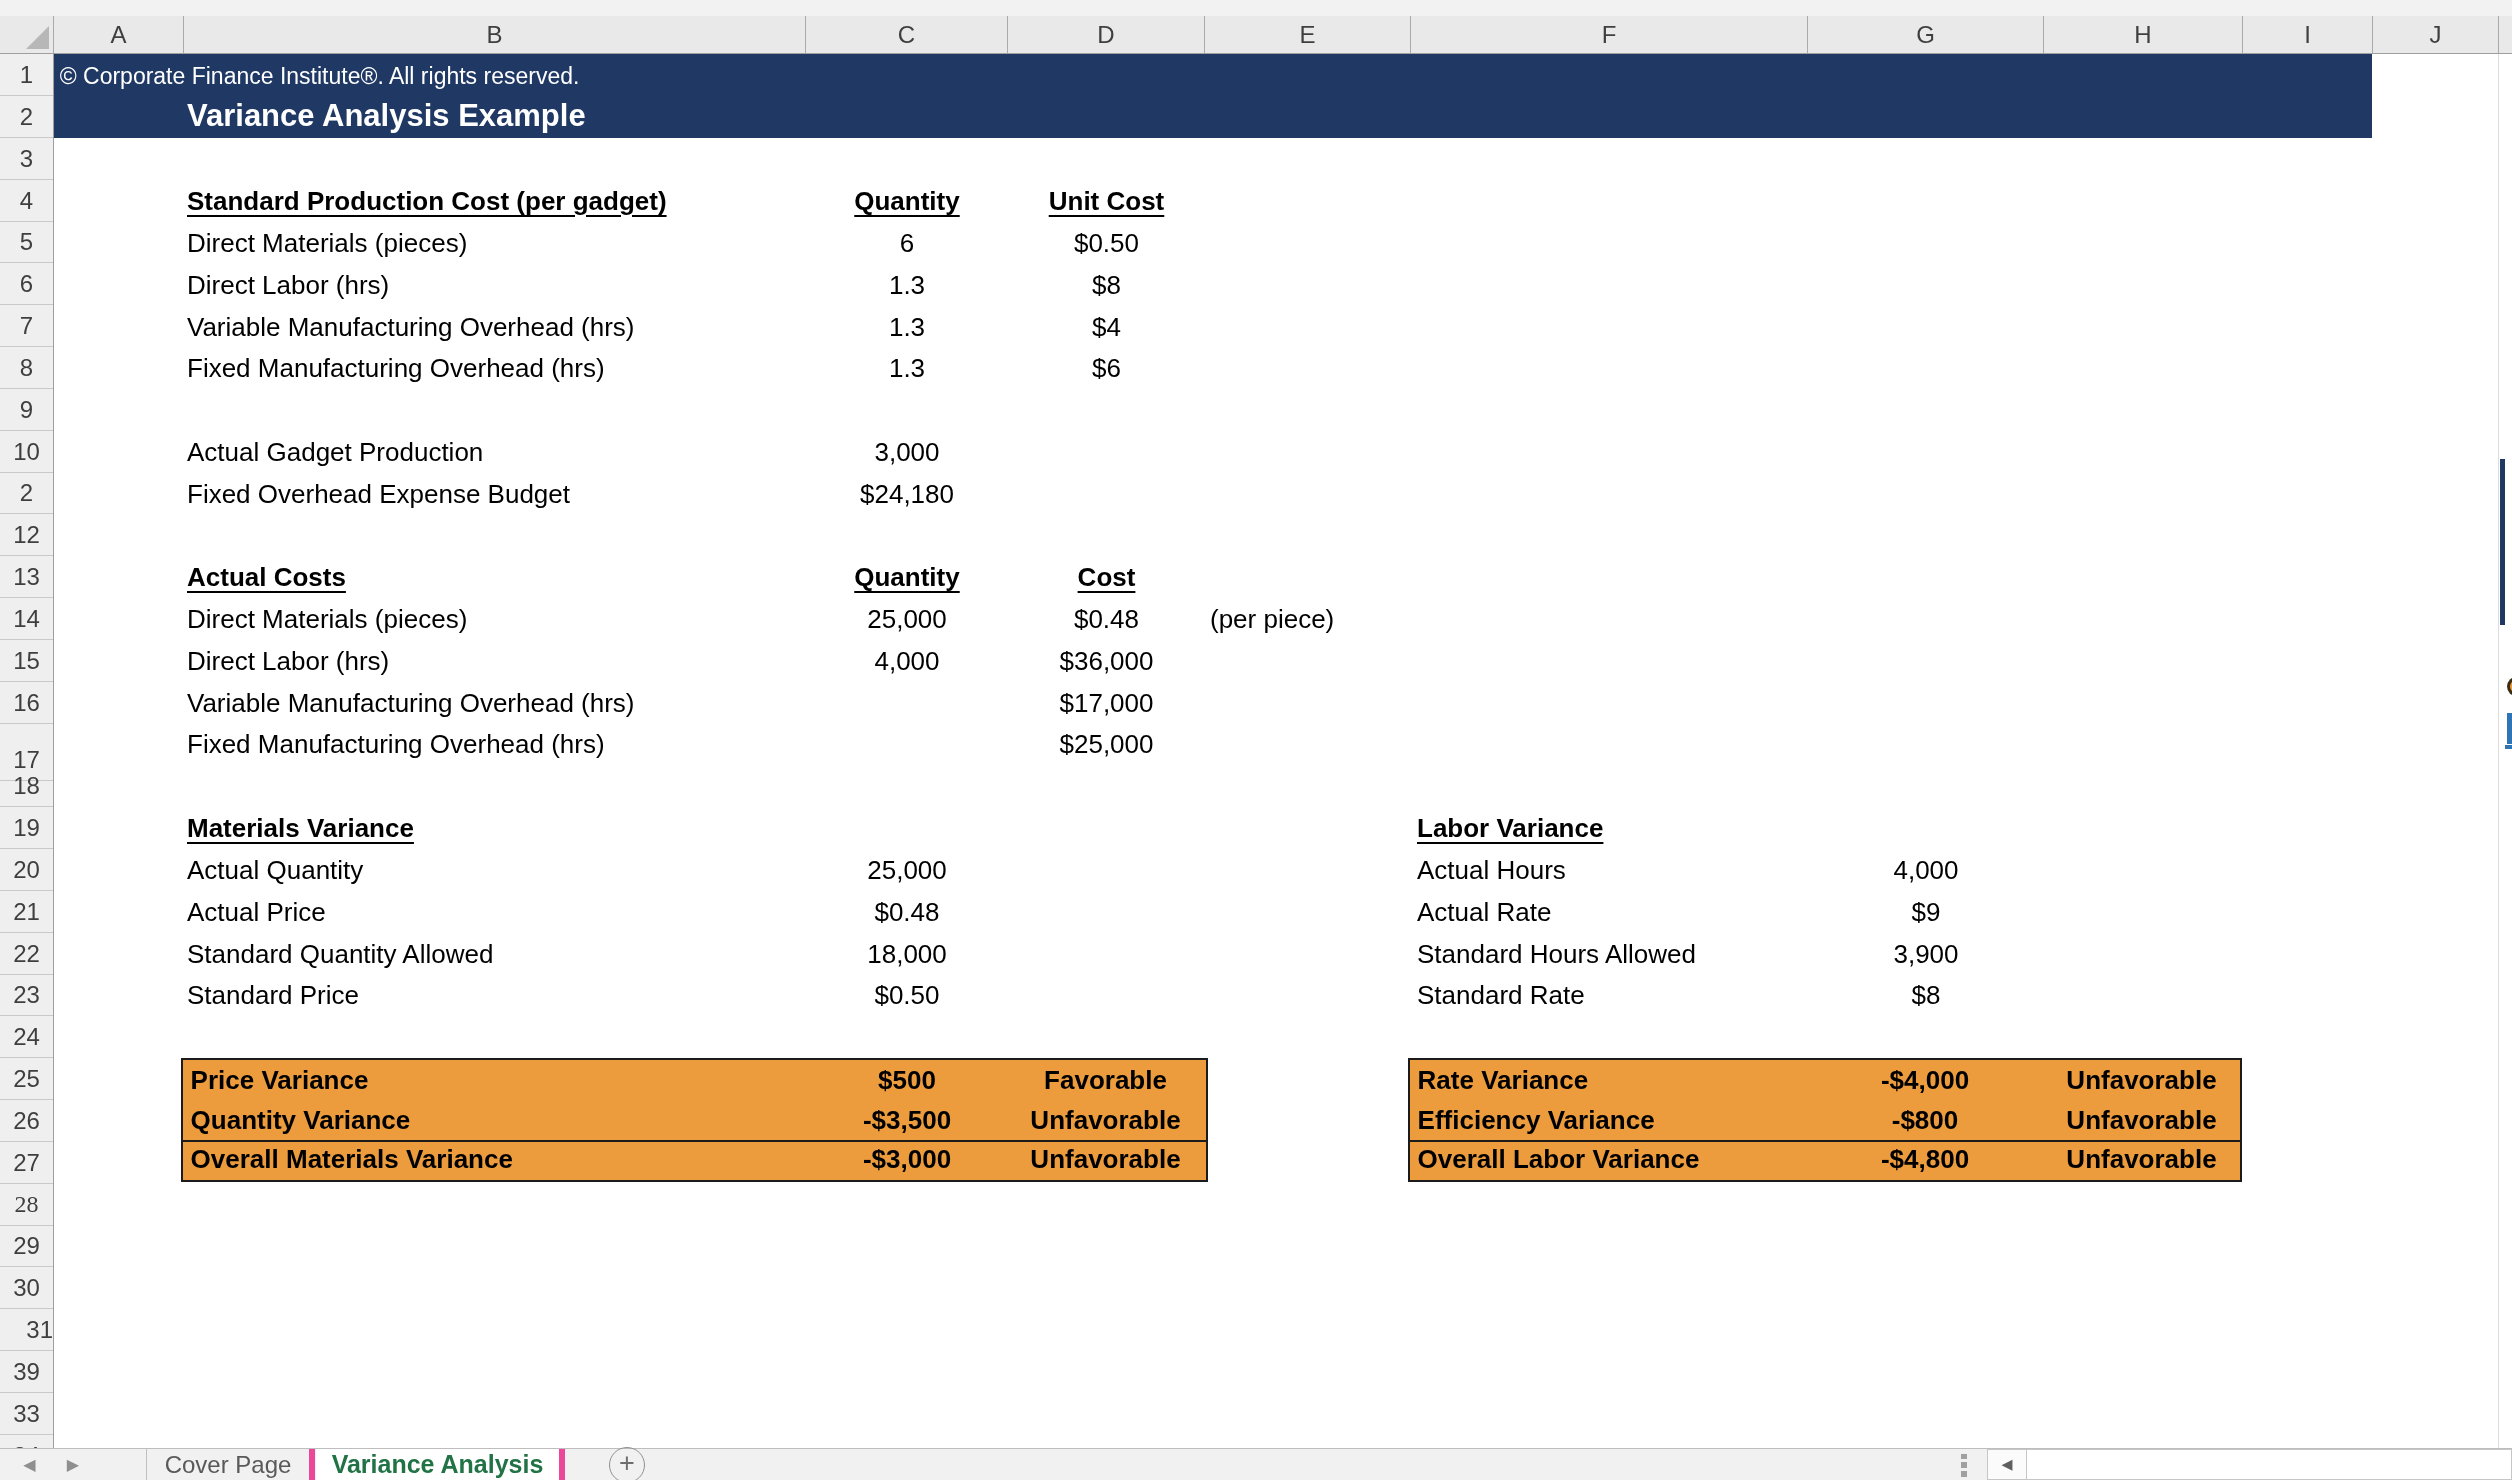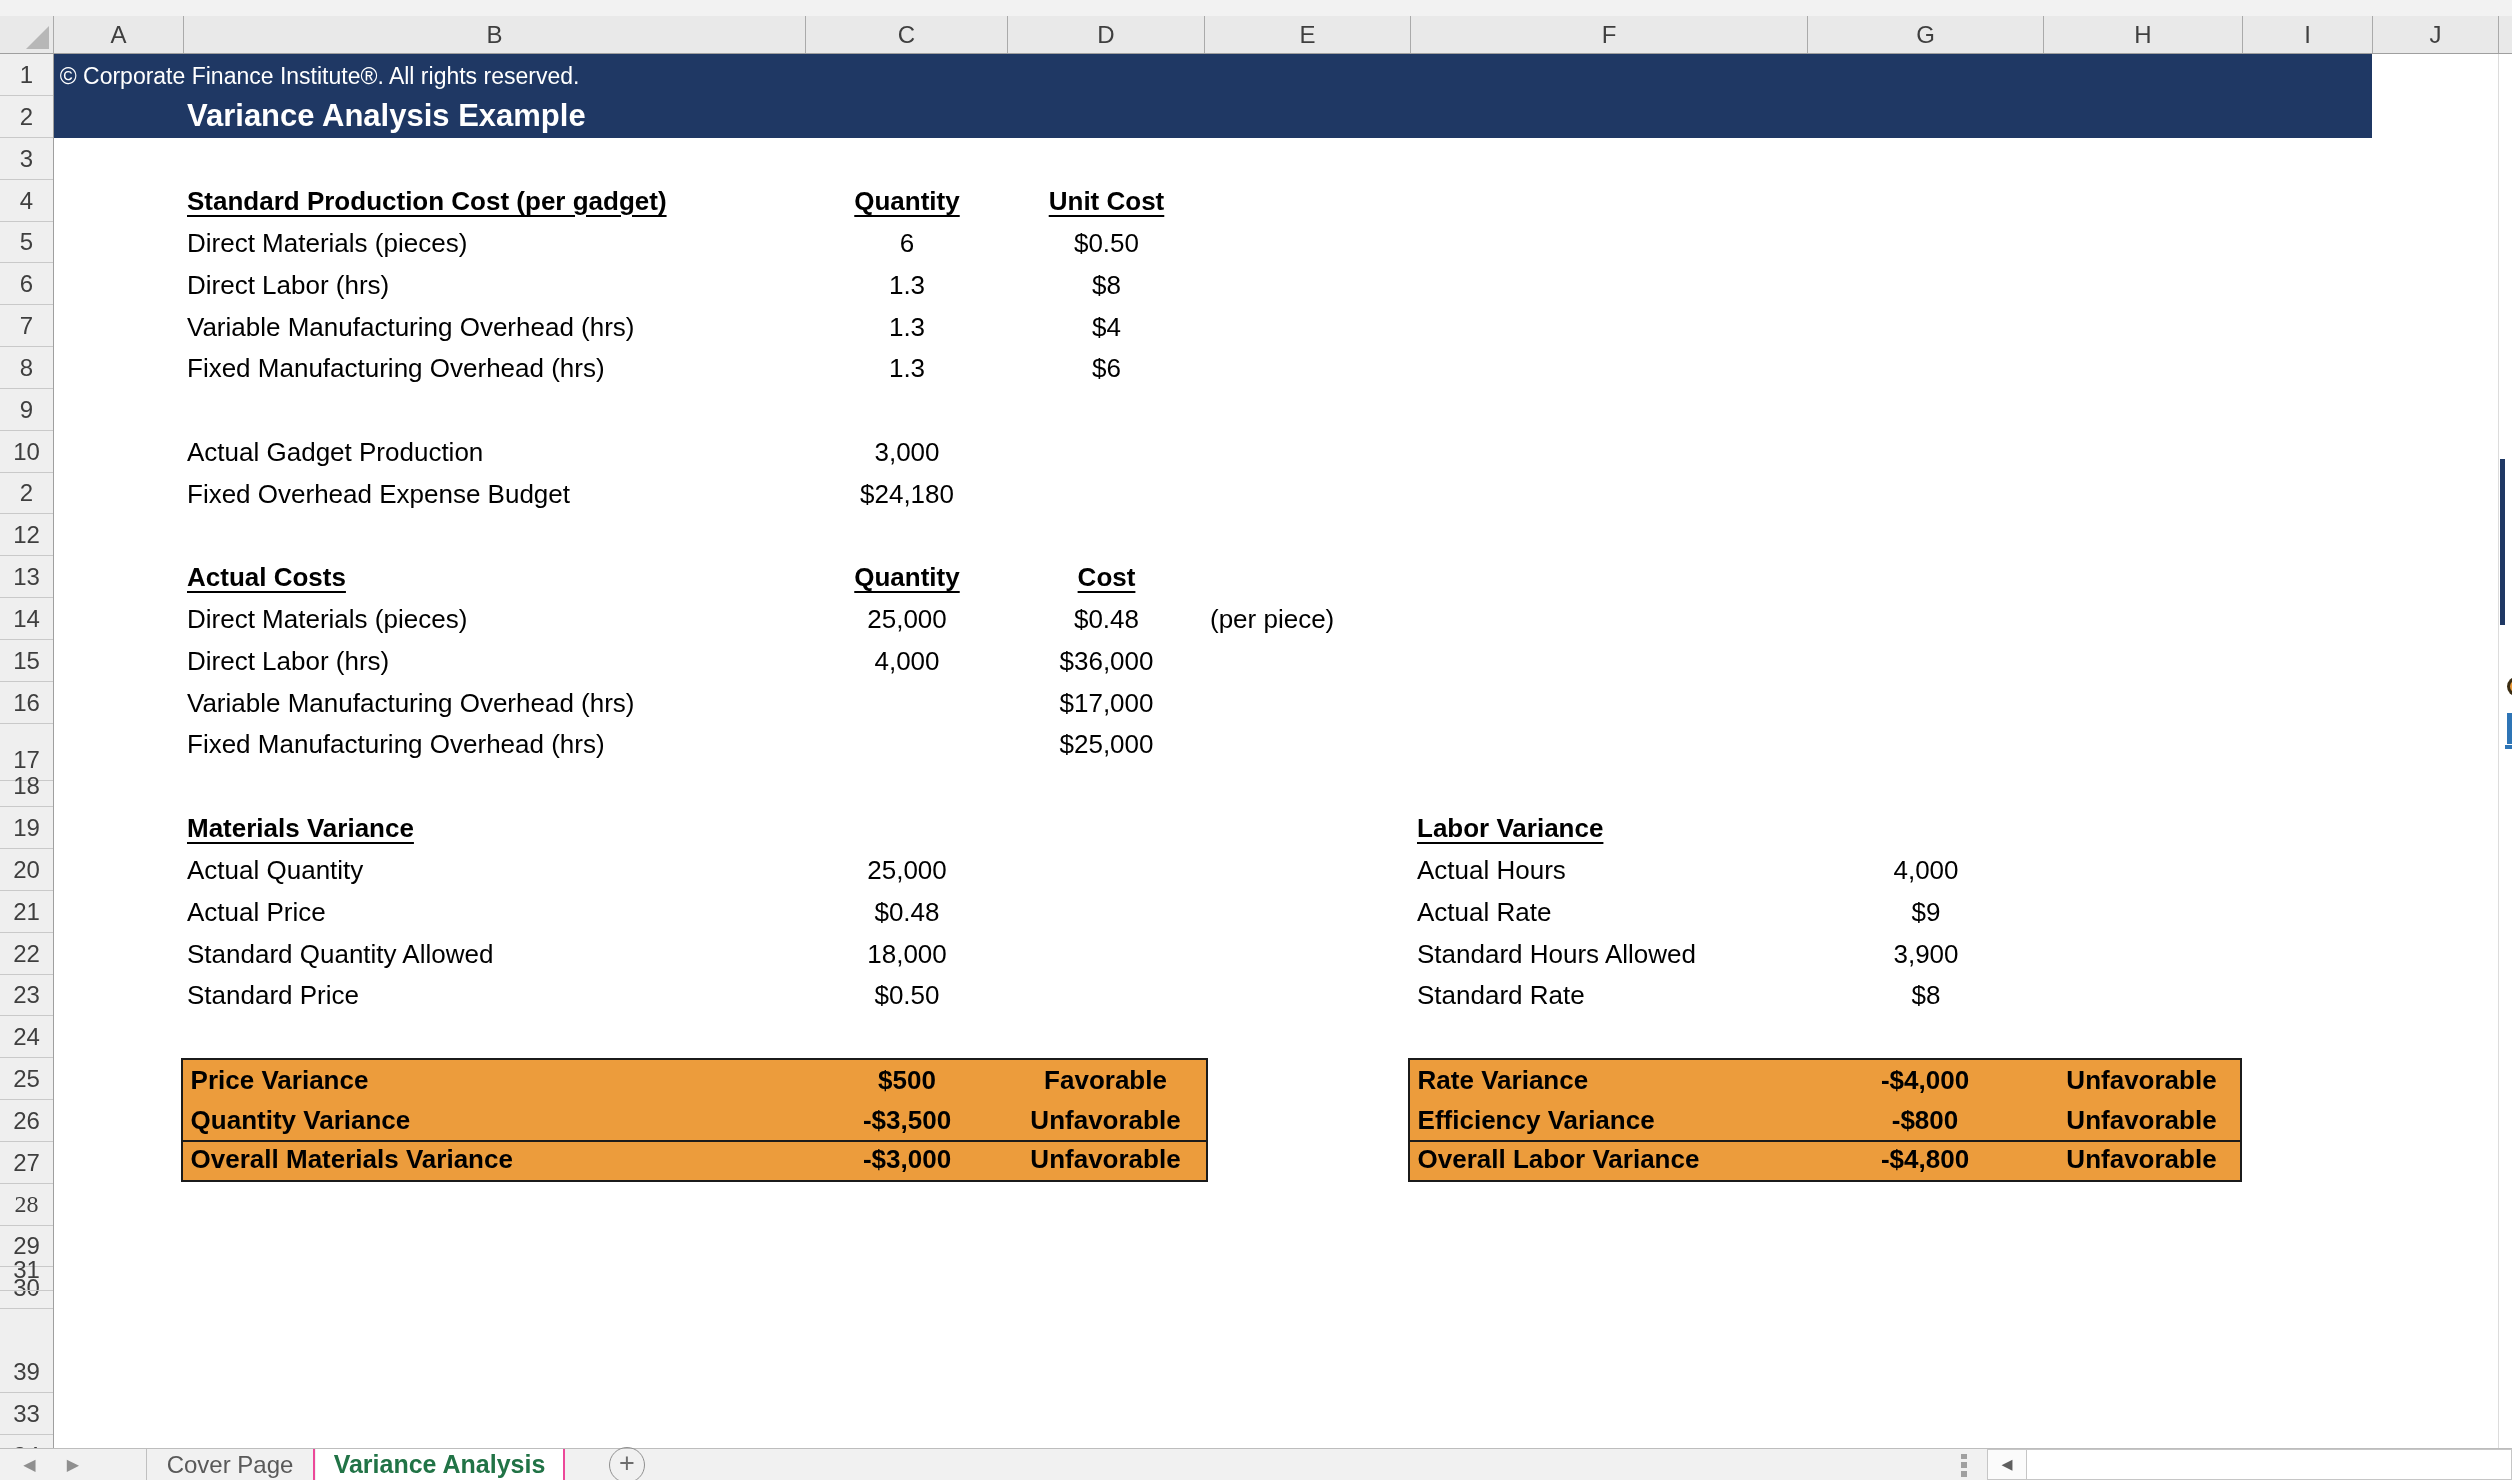--- a/index.html
+++ b/index.html
@@ -60,21 +60,21 @@
                background:#EC9C3C;border:3.8px solid #3a2c12;border-right:none;border-radius:9.5px 0 0 9.5px;}
   .sliver-link{position:absolute;left:2507px;top:713px;width:4.8px;height:31px;background:#2e75b6;}
   .sliver-underline{position:absolute;left:2505px;top:745px;width:7.6px;height:3.8px;background:#2e75b6;}
   
   .tabbar{position:absolute;left:0;top:1448px;width:2512px;height:32px;background:#f1f1f1;
           border-top:1px solid #bdbdbd;box-sizing:border-box;}
   .tabnav{position:absolute;top:0;width:32px;height:31px;text-align:center;line-height:31px;
           font-size:16px;color:#8f8f8f;}
   .tab{position:absolute;top:0;height:31px;box-sizing:border-box;text-align:center;
        font-size:24px;color:#595959;line-height:31px;border-left:1px solid #c0c0c0;
-       border-right:2px solid #ec4899;}
+       border-right:6px solid #ec4899;}
   .tab.active{background:#ffffff;color:#217346;font-weight:bold;font-size:25px;border-left:none;}
   .addsheet{position:absolute;left:609px;top:-1.9px;width:36px;height:36px;box-sizing:border-box;
             border:1.9px solid #909090;border-radius:50%;color:#6d6d6d;font-size:27px;
             line-height:30px;text-align:center;background:transparent;}
   .grip{position:absolute;left:1961px;top:4.8px;width:7.6px;height:23px;}
   .grip span{display:block;width:5.7px;height:5.7px;background:#a0a0a0;margin:0 0 2.9px 0;}
   .hscroll-btn{position:absolute;left:1987px;top:0px;width:40px;height:31px;box-sizing:border-box;
                background:#fbfbfb;border:1px solid #c6c6c6;text-align:center;line-height:29.5px;
                font-size:14.3px;color:#5f5f5f;}
   .hscroll-thumb{position:absolute;left:2026px;top:0px;width:486px;height:31px;box-sizing:border-box;
@@ -130,21 +130,21 @@
       <div class="gutrow" style="top: 837px;">21</div>
       <div class="gutrow" style="top: 879px;">22</div>
       <div class="gutrow" style="top: 920px;">23</div>
       <div class="gutrow" style="top: 962px;">24</div>
       <div class="gutrow" style="top: 1004px;">25</div>
       <div class="gutrow" style="top: 1046px;">26</div>
       <div class="gutrow" style="top: 1088px;">27</div>
       <div class="gutrow" style="top: 1130px; font-family: Liberation Serif, serif;">28</div>
       <div class="gutrow" style="top: 1171px;">29</div>
       <div class="gutrow" style="top: 1213px;">30</div>
-      <div class="gutrow" style="top: 1195px;">31</div>
+      <div class="gutrow" style="top: 1255px; text-align: right;">31</div>
       <div class="gutrow" style="top: 1297px;">39</div>
       <div class="gutrow" style="top: 1339px;">33</div>
       <div class="gutrow" style="top: 1381px;">34</div>
     </div>
 
   <div class="banner">
     <div class="copyright">© Corporate Finance Institute®. All rights reserved.</div>
     <div class="title">Variance Analysis Example</div>
   </div>
 

